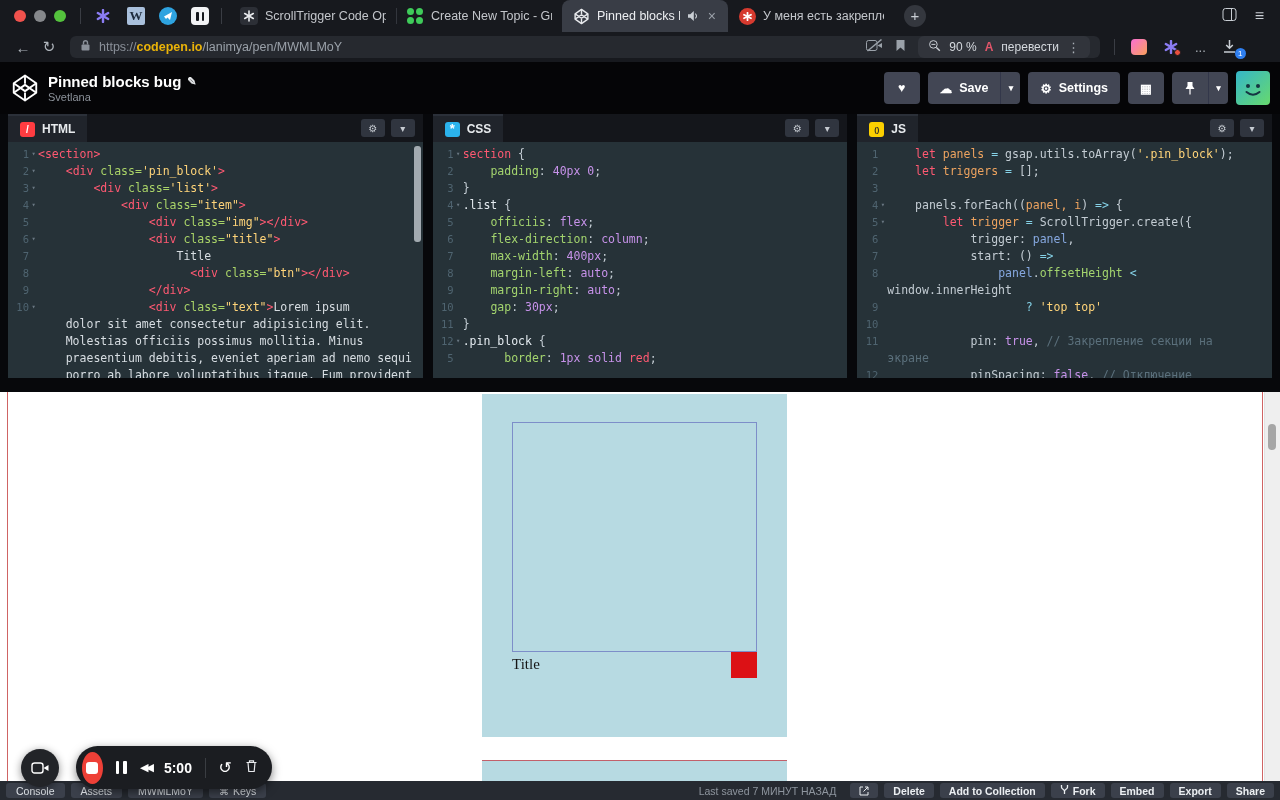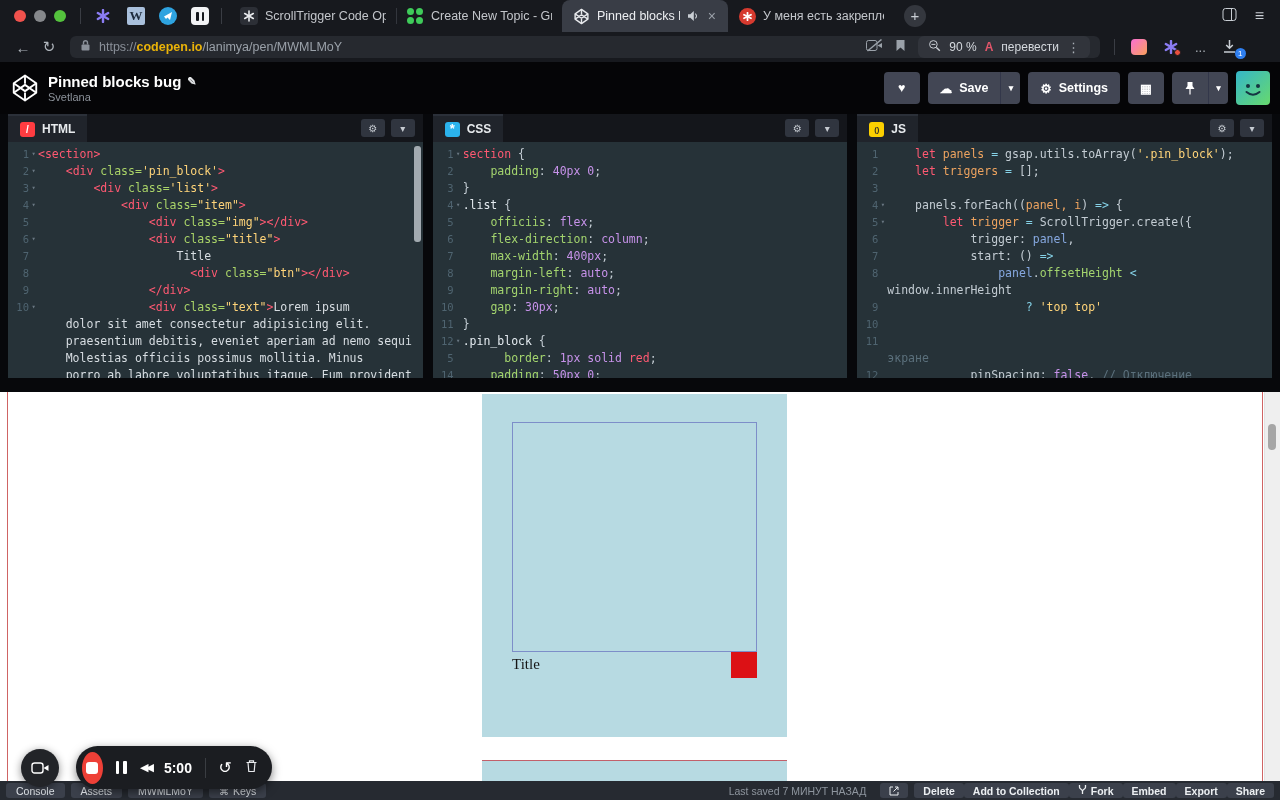--- a/index.html
+++ b/index.html
@@ -457,28 +457,28 @@
               <span class="num"></span>
               <span class="nofold"></span>
             </span>
             <span class="lc"><span class="tk-txt">    dolor sit amet consectetur adipisicing elit.</span></span>
           </div>
           <div class="crow">
             <span class="gut">
               <span class="num"></span>
               <span class="nofold"></span>
             </span>
+            <span class="lc"><span class="tk-txt">    Molestias officiis possimus mollitia. Minus</span></span>
+          </div>
+          <div class="crow">
+            <span class="gut">
+              <span class="num"></span>
+              <span class="nofold"></span>
+            </span>
             <span class="lc"><span class="tk-txt">    praesentium debitis, eveniet aperiam ad nemo sequi</span></span>
-          </div>
-          <div class="crow">
-            <span class="gut">
-              <span class="num"></span>
-              <span class="nofold"></span>
-            </span>
-            <span class="lc"><span class="tk-txt">    Molestias officiis possimus mollitia. Minus</span></span>
           </div>
           <div class="crow">
             <span class="gut">
               <span class="num"></span>
               <span class="nofold"></span>
             </span>
             <span class="lc"><span class="tk-txt">    porro ab labore voluptatibus itaque. Eum provident</span></span>
           </div>
         </div>
         <div class="escroll"></div>
@@ -579,27 +579,20 @@
             </span>
             <span class="lc"><span class="tk-selc">.pin_block</span><span class="tk-plain"> {</span></span>
           </div>
           <div class="crow">
             <span class="gut">
               <span class="num">5</span>
               <span class="nofold"></span>
             </span>
             <span class="lc"><span class="tk-plain">      </span><span class="tk-prop">border</span><span class="tk-plain">: </span><span class="tk-num">1px</span><span class="tk-plain"> </span><span class="tk-val">solid</span><span class="tk-plain"> </span><span class="tk-red">red</span><span class="tk-plain">;</span></span>
           </div>
-          <div class="crow">
-            <span class="gut">
-              <span class="num">14</span>
-              <span class="nofold"></span>
-            </span>
-            <span class="lc"><span class="tk-plain">    </span><span class="tk-prop">padding</span><span class="tk-plain">: </span><span class="tk-num">50px</span><span class="tk-plain"> </span><span class="tk-num">0</span><span class="tk-plain">;</span></span>
-          </div>
         </div>
       </div>
       <div class="panel">
         <div class="ehead">
           <div class="etab">
             <span class="tile js">()</span>
             <span class="lbl">JS</span>
           </div>
           <span class="ebtns">
             <button class="ebtn">⚙</button>
@@ -681,20 +674,21 @@
             <span class="gut">
               <span class="num">10</span>
               <span class="nofold"></span>
             </span>
           </div>
           <div class="crow">
             <span class="gut">
               <span class="num">11</span>
               <span class="nofold"></span>
             </span>
+            <span class="lc"><span class="tk-plain">            pin: </span><span class="tk-bool">true</span><span class="tk-plain">, </span><span class="tk-cmt">// Закрепление секции на</span></span>
           </div>
           <div class="crow">
             <span class="gut">
               <span class="num"></span>
               <span class="nofold"></span>
             </span>
             <span class="lc"><span class="tk-cmt">экране</span></span>
           </div>
           <div class="crow">
             <span class="gut">
@@ -737,21 +731,21 @@
           <span>Keys</span>
         </button>
       </div>
     <div class="f-right">
       <span class="saved"><span>Last saved</span> <span>7 МИНУТ НАЗАД</span></span>
       <button class="fbtn">
         <svg width="10" height="10">
             <path d="M4 1H1v8h8V6M6 1h3v3M9 1L4.5 5.5" stroke="#eceff2" fill="none"></path>
           </svg>
       </button>
-      <span id="factions" style="display:flex;">
+      <span id="factions" style="display:flex;gap:6px">
           <button class="fbtn">
             <span>Delete</span>
           </button>
           <button class="fbtn">
             <span>Add to Collection</span>
           </button>
           <button class="fbtn">
             <span><svg width="9" height="11">
                 <path d="M1.5 1v2.2c0 2 3 2 3 4V10M7.5 1v2.2c0 2-3 2-3 4" stroke="#eceff2" fill="none" stroke-width="1.3"></path>
               </svg></span>

